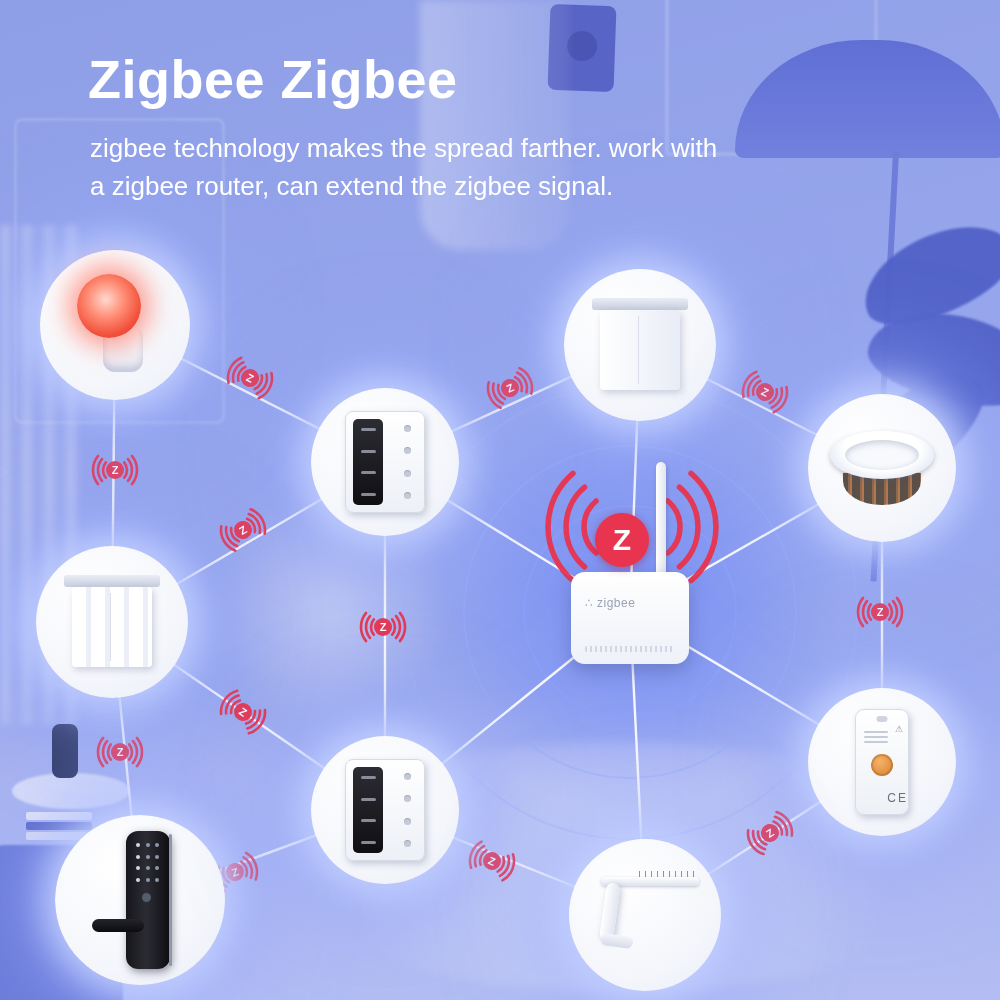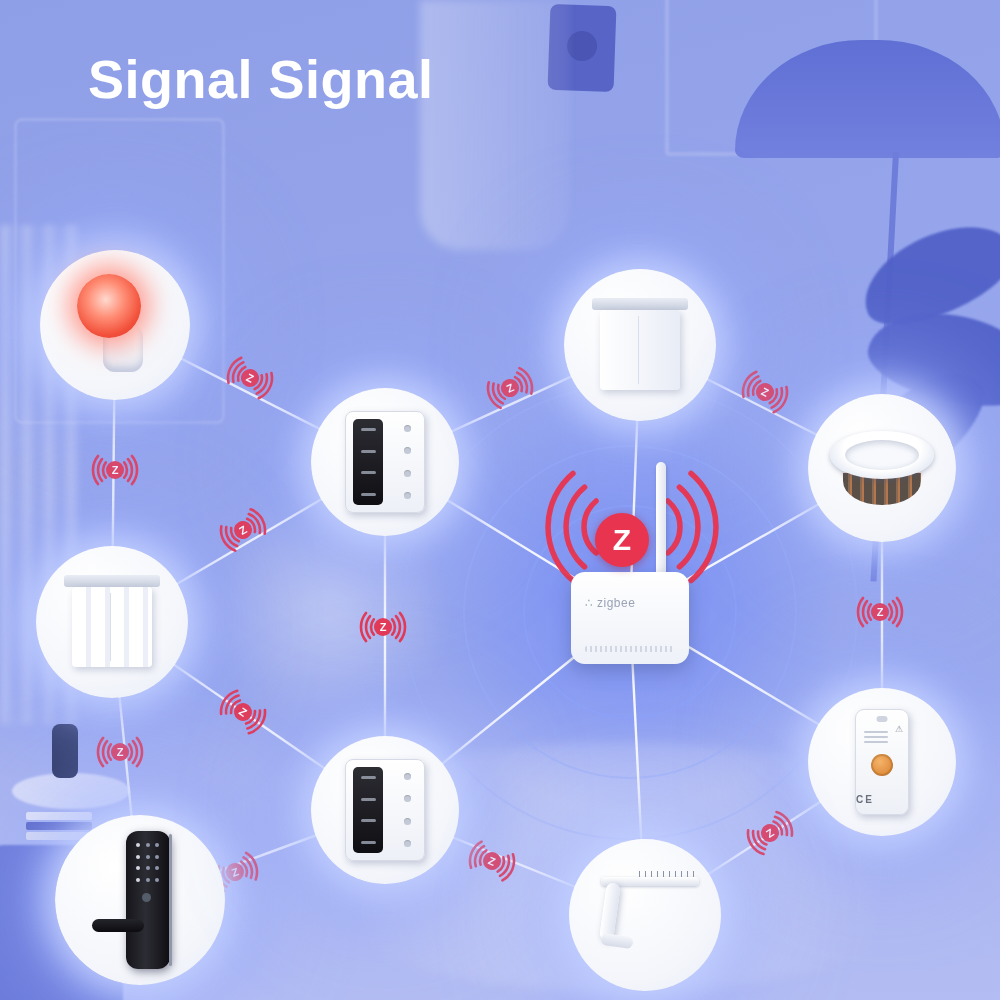--- a/index.html
+++ b/index.html
@@ -102,21 +102,21 @@
   .dl-inner { position:absolute; top:13px; left:18px; width:74px; height:30px; border-radius:50%; background:#f7f9fd; box-shadow:inset 0 2px 7px rgba(120,130,160,.4); }
 
   .dev-relay { position:relative; width:52px; height:104px; background:linear-gradient(180deg,#ffffff,#edf0f6);
       border:1px solid #d8dce6; border-radius:9px; box-shadow:2px 3px 7px rgba(90,100,140,.3); }
   .relay-hole { position:absolute; top:6px; left:50%; transform:translateX(-50%); width:11px; height:6px; border-radius:3px; background:#cfd4e0; }
   .relay-warn { position:absolute; top:14px; right:5px; font-size:9px; color:#8a8f9c; }
   .relay-lines { position:absolute; top:18px; left:8px; width:24px; }
   .relay-lines i { display:block; height:2px; margin:3px 0; background:#c6cbd8; border-radius:1px; }
   .relay-btn { position:absolute; top:44px; left:50%; transform:translateX(-50%); width:22px; height:22px; border-radius:50%;
       background:radial-gradient(circle at 40% 35%, #f4b46a, #e08c3c 70%, #c9772e); box-shadow:inset 0 0 0 2px rgba(120,70,20,.25); }
-  .relay-ce { position:absolute; bottom:9px; width:100%; text-align:left; font-size:10px; font-weight:bold; letter-spacing:2px; color:#6a6f7c; }
+  .relay-ce { position:absolute; bottom:9px; width:100%; text-align:right; font-size:12px; font-weight:normal; letter-spacing:2px; color:#6a6f7c; }
 
   .dev-lock { position:relative; width:100px; height:138px; }
   .lock-body { position:absolute; right:20px; top:0; width:44px; height:138px; border-radius:12px;
       background:linear-gradient(90deg,#15151a,#2c2c34 45%, #0e0e12); box-shadow:2px 3px 9px rgba(40,40,70,.5); }
   .lock-edge { position:absolute; right:18px; top:3px; width:3px; height:132px; background:#8f97a8; border-radius:2px; }
   .lock-pad { position:absolute; right:30px; top:12px; width:24px; height:42px; display:grid; grid-template-columns:repeat(3,1fr); gap:4px 5px; }
   .lock-pad i { width:4px; height:4px; border-radius:50%; background:#9aa3b8; opacity:.9; }
   .lock-pad i:nth-child(3n+1) { background:#e7ebf5; }
   .lock-cam { position:absolute; right:39px; top:62px; width:9px; height:9px; border-radius:50%; background:#555c6a; }
   .lock-handle { position:absolute; left:2px; top:88px; width:52px; height:13px; border-radius:7px; background:linear-gradient(180deg,#24242b,#0c0c10); }
@@ -486,15 +486,19 @@
       <path class="hubwv" d="M209 11.4 A70 70 0 0 1 209 118.6"></path>
     </g>
   </svg>
   <div class="hub-antenna"></div>
   <div class="hub-body">
     <span class="matter-logo">zigbee</span>
     <div class="hub-strip"></div>
   </div>
   <div class="zigbee-logo">Z</div>
 
-  <div class="hdr-title">Signal Signal</div>
+  <div class="hdr-title">Zigbee Zigbee</div>
+  <div class="hdr-sub">
+    <div>zigbee technology makes the spread farther. work with</div>
+    <div>a zigbee router, can extend the zigbee signal.</div>
+  </div>
 
 </div>
 
 </body></html>

